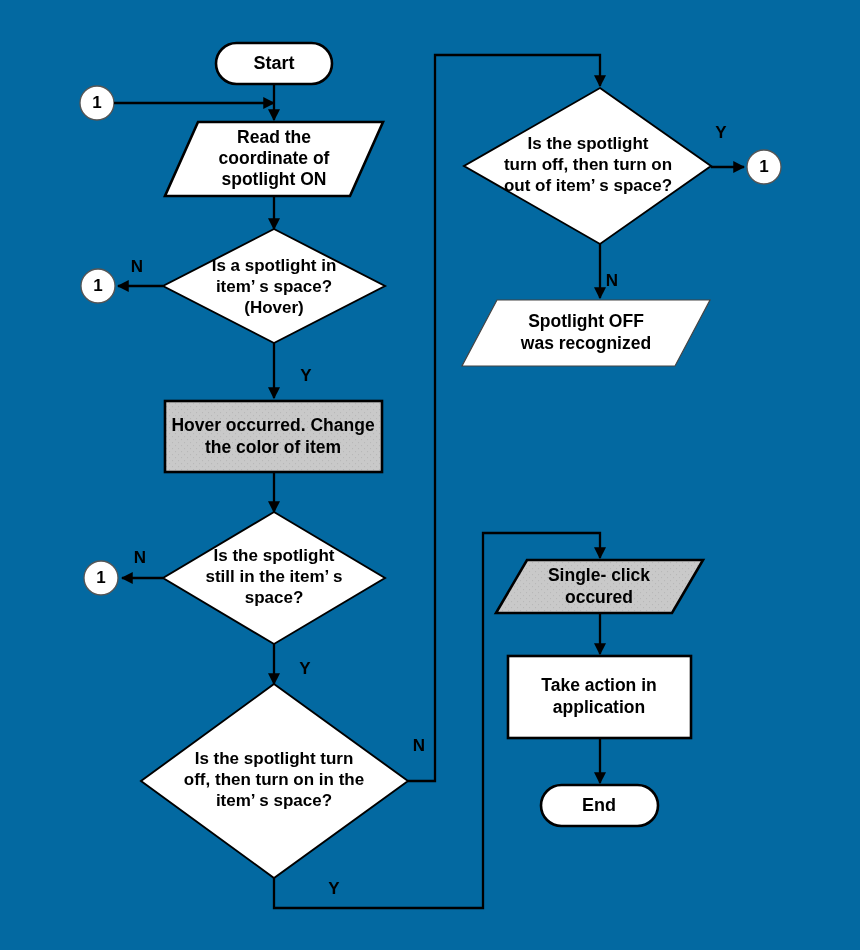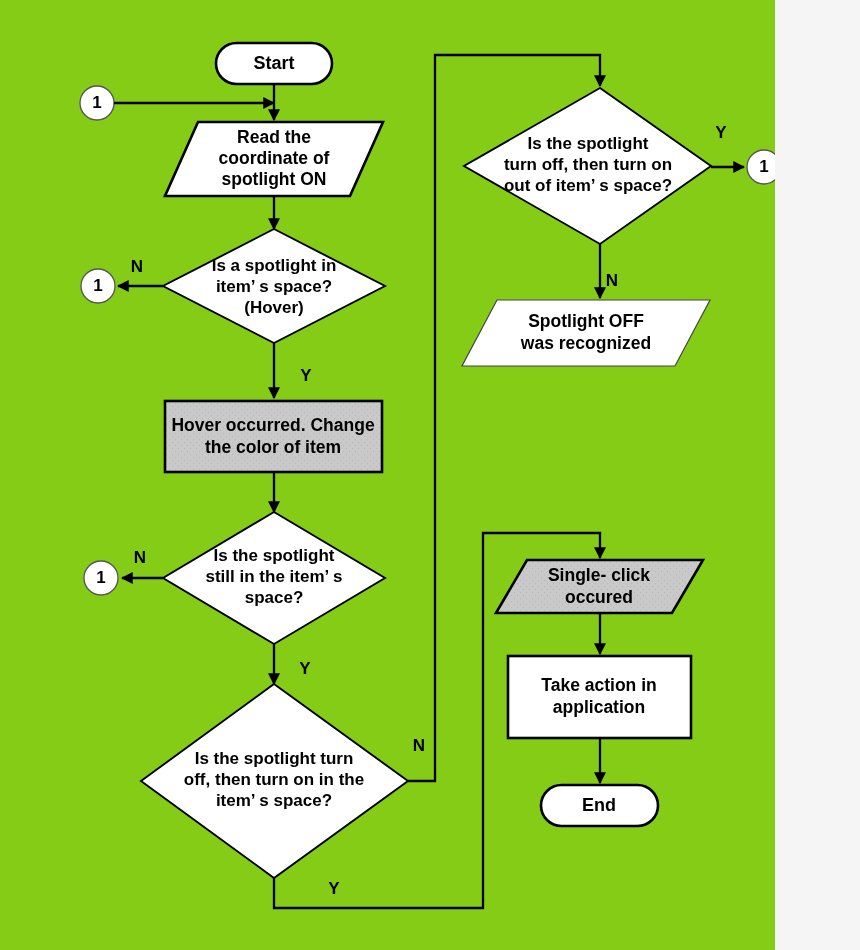--- a/index.html
+++ b/index.html
@@ -2,23 +2,23 @@
 <html><head>
 <meta charset="utf-8">
 <style>
   html, body {
     margin: 0;
     padding: 0;
     background: #f5f5f5;
   }
   #canvas {
     position: relative;
-    width: 775px;
+    width: 860px;
     height: 950px;
-    background: #84cc16;
+    background: #0369a1;
     overflow: hidden;
     font-family: "Liberation Sans", sans-serif;
   }
   svg#flow {
     position: absolute;
     left: 0;
     top: 0;
     width: 860px;
     height: 950px;
     display: block;

